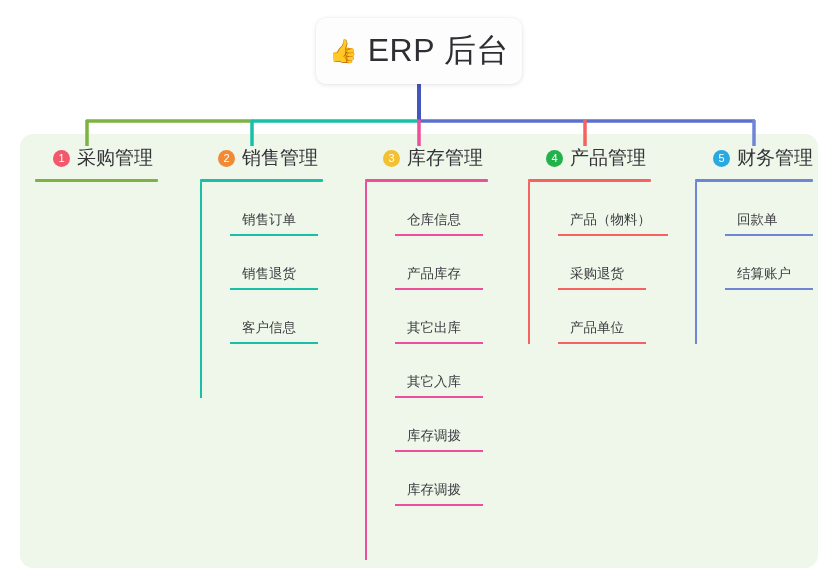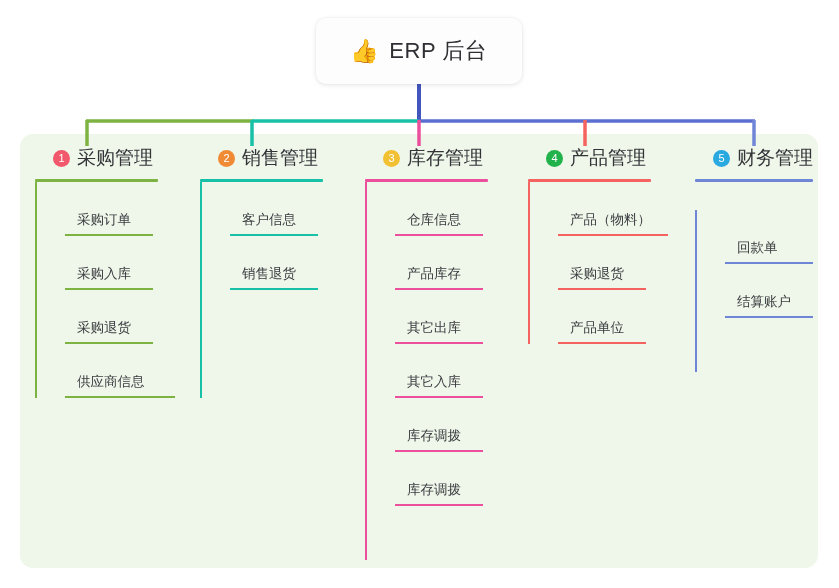--- a/index.html
+++ b/index.html
@@ -36,21 +36,21 @@
     justify-content: center;
     gap: 10px;
     box-sizing: border-box;
   }
   #root-card .thumb {
     font-size: 23px;
     line-height: 1;
     display: inline-block;
   }
   #root-card .root-title {
-    font-size: 22px;
+    font-size: 32px;
     color: #2e2e33;
     letter-spacing: 0.5px;
     white-space: nowrap;
   }
 
   
   #panel {
     position: absolute;
     left: 20px;
     top: 134px;
@@ -155,54 +155,39 @@
     <span class="root-title">ERP 后台</span>
   </div>
 
   <div id="columns-host">
       <div class="column" style="left: 35px; width: 150px;">
         <div class="col-header">
           <span class="badge" style="background: rgb(242, 88, 107);">1</span>
           <span class="col-title">采购管理</span>
         </div>
         <div class="col-rule" style="background: rgb(124, 179, 66); width: 123px;"></div>
-        <div class="leaf-list" style="position: relative;">
-          <div style="position: absolute; left: 0px; top: 0px; width: 2px; height: 216px; background: rgb(124, 179, 66);"></div>
-          <div class="leaf">
-            <span class="leaf-label">采购订单</span>
-            <div class="leaf-rule" style="background: rgb(124, 179, 66);"></div>
-          </div>
-          <div class="leaf">
-            <span class="leaf-label">采购入库</span>
-            <div class="leaf-rule" style="background: rgb(124, 179, 66);"></div>
-          </div>
-          <div class="leaf">
-            <span class="leaf-label">采购退货</span>
-            <div class="leaf-rule" style="background: rgb(124, 179, 66);"></div>
-          </div>
-          <div class="leaf wide">
-            <span class="leaf-label">供应商信息</span>
-            <div class="leaf-rule" style="background: rgb(124, 179, 66);"></div>
-          </div>
-        </div>
       </div>
       <div class="column" style="left: 200px; width: 150px;">
         <div class="col-header">
           <span class="badge" style="background: rgb(240, 138, 53);">2</span>
           <span class="col-title">销售管理</span>
         </div>
         <div class="col-rule" style="background: rgb(25, 192, 168); width: 123px;"></div>
         <div class="leaf-list" style="position: relative;">
           <div style="position: absolute; left: 0px; top: 0px; width: 2px; height: 216px; background: rgb(25, 192, 168);"></div>
           <div class="leaf">
+            <span class="leaf-label">销售订单</span>
+            <div class="leaf-rule" style="background: rgb(25, 192, 168);"></div>
+          </div>
+          <div class="leaf">
+            <span class="leaf-label">销售退货</span>
+            <div class="leaf-rule" style="background: rgb(25, 192, 168);"></div>
+          </div>
+          <div class="leaf">
             <span class="leaf-label">客户信息</span>
-            <div class="leaf-rule" style="background: rgb(25, 192, 168);"></div>
-          </div>
-          <div class="leaf">
-            <span class="leaf-label">销售退货</span>
             <div class="leaf-rule" style="background: rgb(25, 192, 168);"></div>
           </div>
         </div>
       </div>
       <div class="column" style="left: 365px; width: 150px;">
         <div class="col-header">
           <span class="badge" style="background: rgb(242, 192, 51);">3</span>
           <span class="col-title">库存管理</span>
         </div>
         <div class="col-rule" style="background: rgb(236, 79, 156); width: 123px;"></div>
@@ -255,21 +240,21 @@
             <div class="leaf-rule" style="background: rgb(244, 99, 95);"></div>
           </div>
         </div>
       </div>
       <div class="column" style="left: 695px; width: 130px;">
         <div class="col-header">
           <span class="badge" style="background: rgb(42, 168, 224);">5</span>
           <span class="col-title">财务管理</span>
         </div>
         <div class="col-rule" style="background: rgb(111, 134, 214); width: 118px;"></div>
-        <div class="leaf-list" style="position: relative; margin-top: 28px;">
+        <div class="leaf-list" style="position: relative;">
           <div style="position: absolute; left: 0px; top: 0px; width: 2px; height: 162px; background: rgb(111, 134, 214);"></div>
           <div class="leaf">
             <span class="leaf-label">回款单</span>
             <div class="leaf-rule" style="background: rgb(111, 134, 214);"></div>
           </div>
           <div class="leaf">
             <span class="leaf-label">结算账户</span>
             <div class="leaf-rule" style="background: rgb(111, 134, 214);"></div>
           </div>
         </div>

